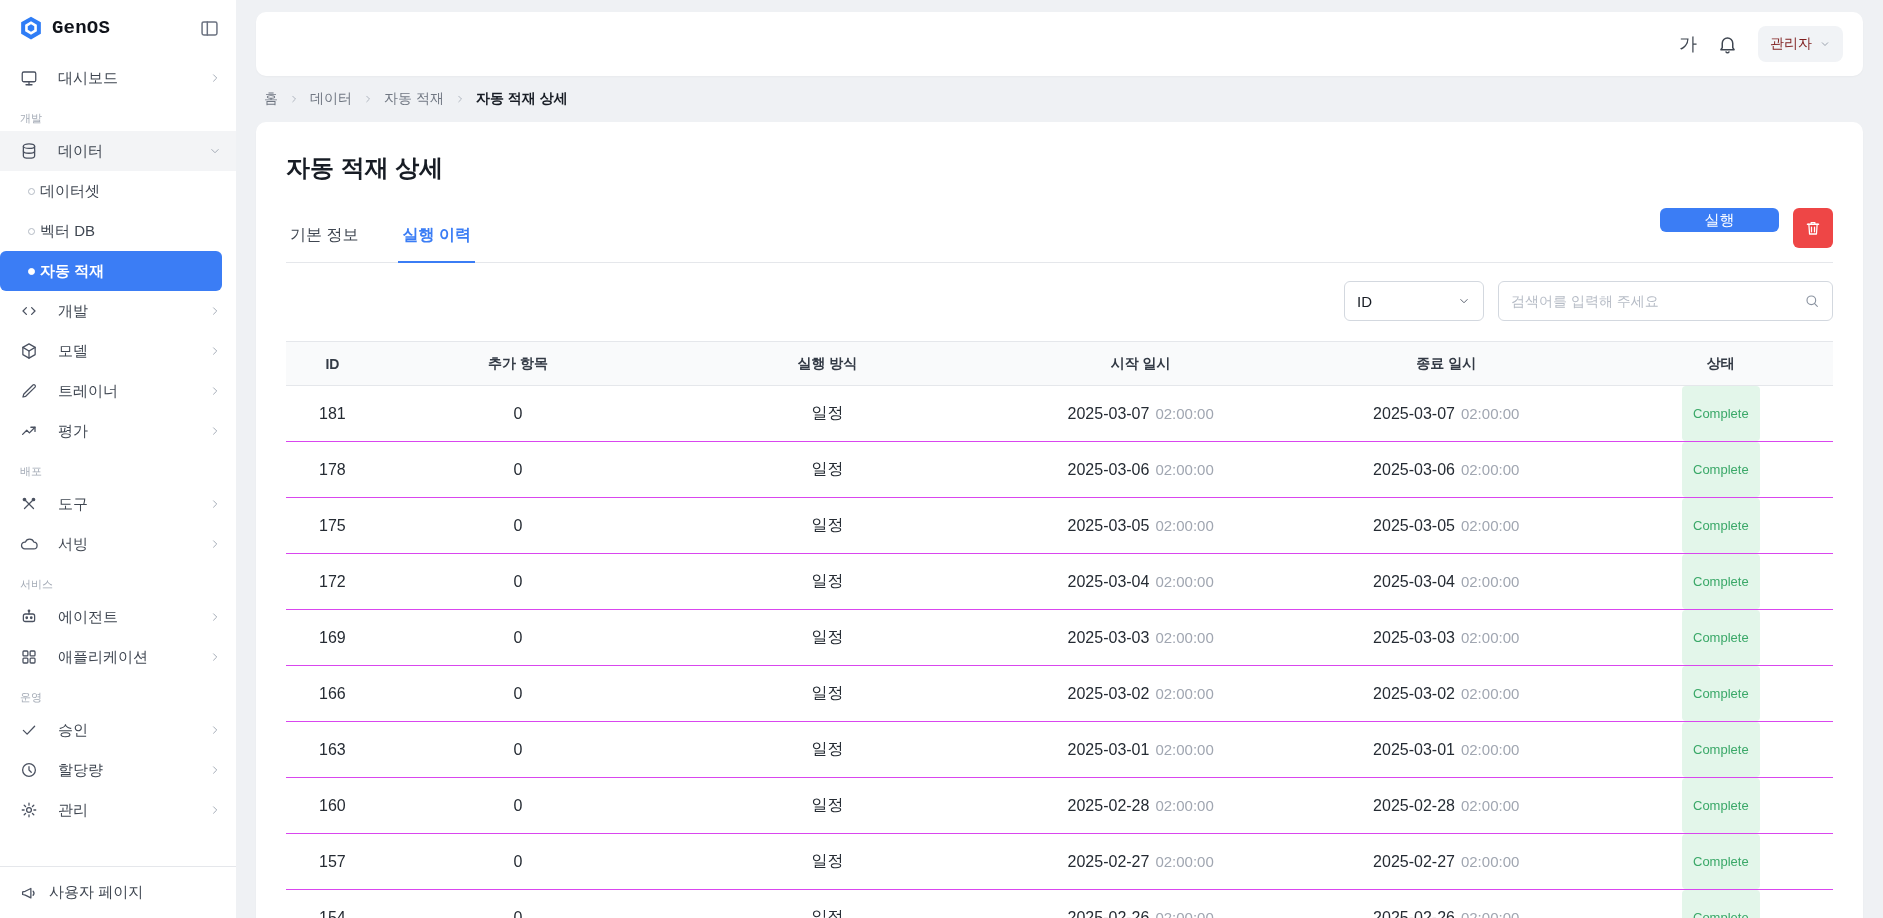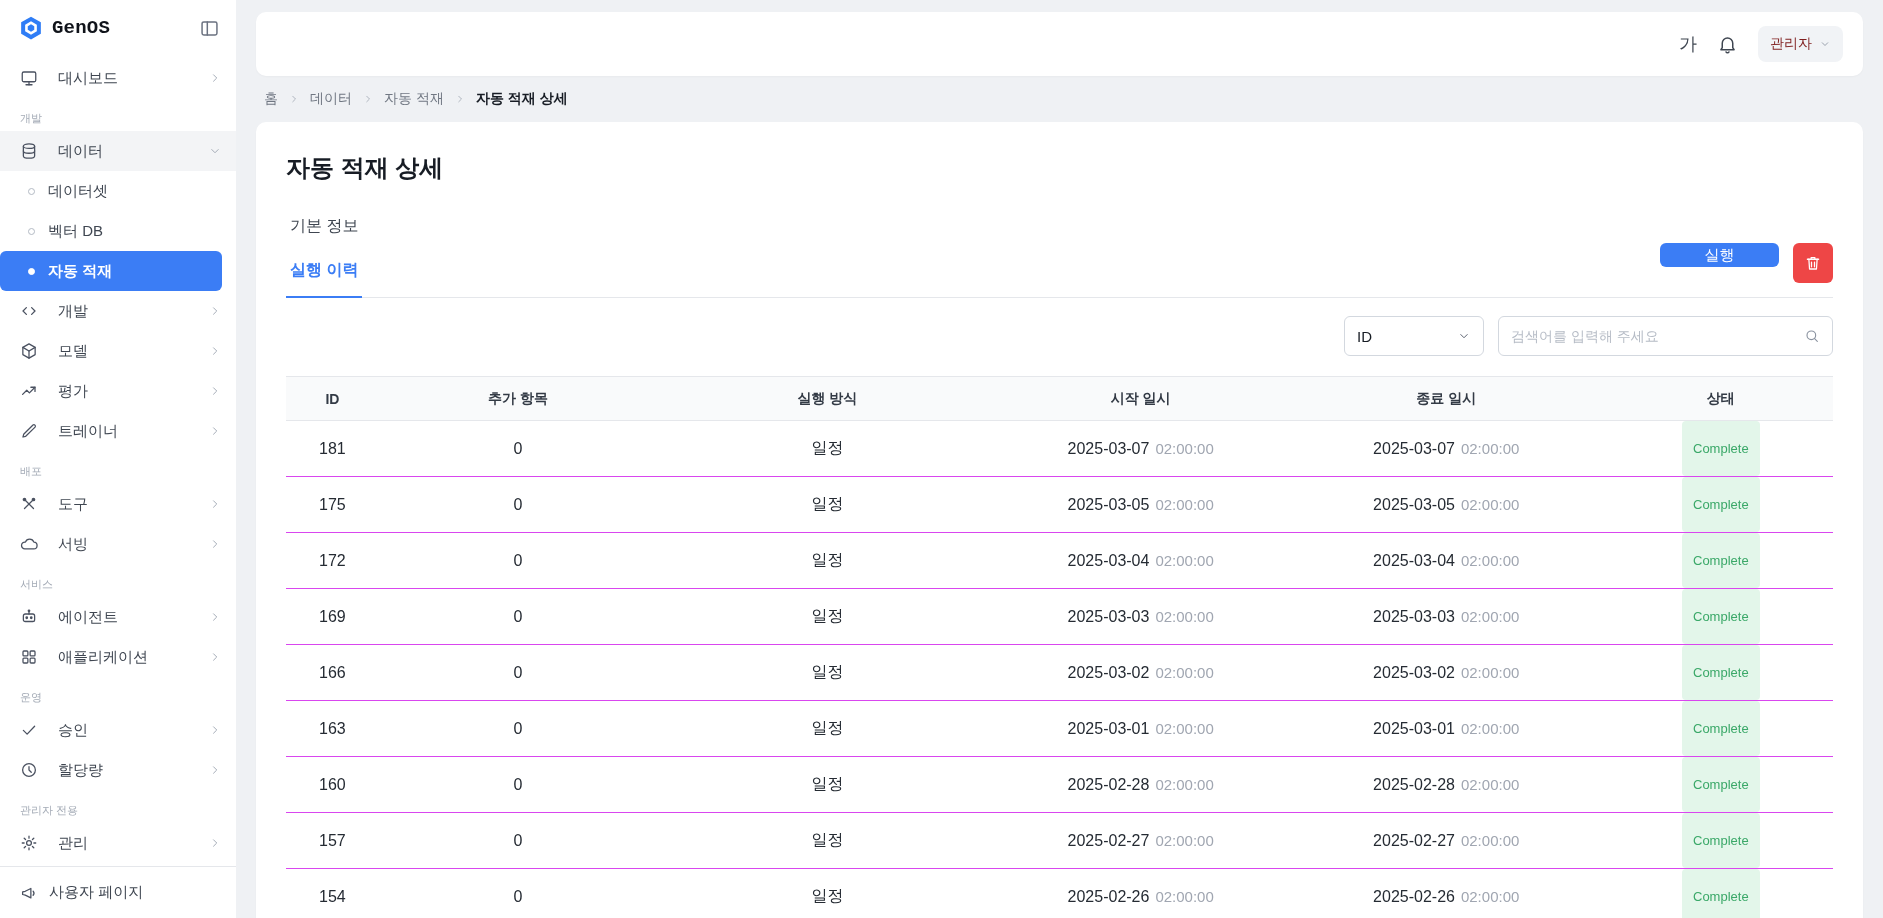--- a/index.html
+++ b/index.html
@@ -26,21 +26,21 @@
   .logo-mark svg{width:100%;height:100%;}
   .logo-text{font-size:19px;font-weight:bold;color:#10131a;letter-spacing:.2px;}
   .collapse-btn{color:#6b7280;cursor:pointer;}
   .sidebar-nav{flex:1;overflow:hidden;padding-top:2px;}
   .nav-section{font-size:11px;color:#a4abb6;padding:13px 20px 5px;}
   .nav-item{height:40px;display:flex;align-items:center;gap:20px;padding:0 14px 0 20px;font-size:15px;color:var(--text-mid);cursor:pointer;}
   .nav-item.expanded{background:#f3f4f6;}
   .nav-item .label{flex:1;}
   .nav-item .icon{color:#4a5160;}
   .nav-item .chev{color:#a4abb6;}
-  .nav-sub{height:40px;display:flex;align-items:center;gap:13px;padding-left:28px;margin-right:14px;font-size:15px;color:var(--text-mid);border-radius:6px;cursor:pointer;}
+  .nav-sub{height:40px;display:flex;align-items:center;gap:5px;padding-left:28px;margin-right:14px;font-size:15px;color:var(--text-mid);border-radius:6px;cursor:pointer;}
   .nav-sub .bullet{width:7px;height:7px;border:1.5px solid #b3bac4;border-radius:50%;flex:none;}
   .nav-sub.active{background:var(--accent);color:#fff;font-weight:bold;}
   .nav-sub.active .bullet{background:#fff;border-color:#fff;}
   .sidebar-footer{flex:none;height:52px;border-top:1px solid var(--line);display:flex;align-items:center;gap:11px;padding:0 20px;font-size:15px;color:var(--text-mid);cursor:pointer;}
   .sidebar-footer .icon{color:#4a5160;}
 
   
   .icon{width:18px;height:18px;display:inline-flex;flex:none;}
   .icon svg,.icon-12 svg,.icon-14 svg,.icon-16 svg,.icon-20 svg{width:100%;height:100%;}
   .icon-12{width:12px;height:12px;display:inline-flex;flex:none;}
@@ -57,21 +57,21 @@
   .user-chip .chev{color:#8b93a0;}
 
   .breadcrumb{flex:none;height:46px;display:flex;align-items:center;gap:10px;padding:0 8px;font-size:14px;color:#707782;}
   .breadcrumb .sep{color:#a4abb6;}
   .breadcrumb .crumb{cursor:pointer;}
   .breadcrumb .crumb.last{color:#171c24;font-weight:bold;cursor:default;}
 
   .content{flex:1;background:#fff;border-radius:10px 10px 0 0;padding:28px 30px 0;display:flex;flex-direction:column;overflow:hidden;box-shadow:0 1px 2px rgba(0,0,0,.03);}
   .page-title{font-size:24px;font-weight:bold;color:#171c24;margin:2px 0 24px;}
   .tabs-row{flex:none;display:flex;align-items:flex-end;justify-content:space-between;border-bottom:1px solid var(--line);}
-  .tabs{display:flex;flex-direction:column;}
+  .tabs{display:flex;}
   .tab{padding:8px 4px 15px;margin-right:36px;font-size:16px;color:#3f4651;cursor:pointer;}
   .tab.active{color:var(--accent);border-bottom:2px solid var(--accent);margin-bottom:-1px;font-weight:bold;}
   .actions{display:flex;gap:14px;padding-bottom:14px;}
   .btn-run{width:119px;height:24px;background:var(--accent);color:#fff;border:none;border-radius:6px;font-size:15px;font-family:inherit;cursor:pointer;}
   .btn-delete{width:40px;height:40px;background:var(--danger);color:#fff;border:none;border-radius:6px;display:flex;align-items:center;justify-content:center;cursor:pointer;}
 
   .filter-row{flex:none;display:flex;justify-content:flex-end;gap:14px;margin:18px 0 20px;}
   .select{width:140px;height:40px;border:1px solid #d3d8df;border-radius:6px;display:flex;align-items:center;justify-content:space-between;padding:0 12px;font-size:15px;color:#171c24;cursor:pointer;background:#fff;}
   .select .chev{color:#5b6270;}
   .search-box{width:335px;height:40px;border:1px solid #d3d8df;border-radius:6px;display:flex;align-items:center;padding:0 12px;background:#fff;}
@@ -179,38 +179,38 @@
           <span class="label">모델</span>
           <span class="icon-14 chev">
             <svg viewBox="0 0 24 24" fill="none" stroke="currentColor" stroke-width="1.7" stroke-linecap="round" stroke-linejoin="round">
               <path d="M9.5 6.5l5.5 5.5-5.5 5.5"></path>
             </svg>
           </span>
         </div>
         <div class="nav-item">
           <span class="icon">
             <svg viewBox="0 0 24 24" fill="none" stroke="currentColor" stroke-width="1.7" stroke-linecap="round" stroke-linejoin="round">
+              <path d="M4 20l.9-3.6L17.3 4a2 2 0 0 1 2.8 2.8L7.6 19.1z"></path>
+            </svg>
+          </span>
+          <span class="label">트레이너</span>
+          <span class="icon-14 chev">
+            <svg viewBox="0 0 24 24" fill="none" stroke="currentColor" stroke-width="1.7" stroke-linecap="round" stroke-linejoin="round">
+              <path d="M9.5 6.5l5.5 5.5-5.5 5.5"></path>
+            </svg>
+          </span>
+        </div>
+        <div class="nav-item">
+          <span class="icon">
+            <svg viewBox="0 0 24 24" fill="none" stroke="currentColor" stroke-width="1.7" stroke-linecap="round" stroke-linejoin="round">
               <path d="M3.5 16.5l5.5-5.5 3.5 3.5 7.5-7.5"></path>
               <path d="M14.5 7H20v5.5"></path>
             </svg>
           </span>
           <span class="label">평가</span>
-          <span class="icon-14 chev">
-            <svg viewBox="0 0 24 24" fill="none" stroke="currentColor" stroke-width="1.7" stroke-linecap="round" stroke-linejoin="round">
-              <path d="M9.5 6.5l5.5 5.5-5.5 5.5"></path>
-            </svg>
-          </span>
-        </div>
-        <div class="nav-item">
-          <span class="icon">
-            <svg viewBox="0 0 24 24" fill="none" stroke="currentColor" stroke-width="1.7" stroke-linecap="round" stroke-linejoin="round">
-              <path d="M4 20l.9-3.6L17.3 4a2 2 0 0 1 2.8 2.8L7.6 19.1z"></path>
-            </svg>
-          </span>
-          <span class="label">트레이너</span>
           <span class="icon-14 chev">
             <svg viewBox="0 0 24 24" fill="none" stroke="currentColor" stroke-width="1.7" stroke-linecap="round" stroke-linejoin="round">
               <path d="M9.5 6.5l5.5 5.5-5.5 5.5"></path>
             </svg>
           </span>
         </div>
         <div class="nav-section">배포</div>
         <div class="nav-item">
           <span class="icon">
             <svg viewBox="0 0 24 24" fill="none" stroke="currentColor" stroke-width="1.7" stroke-linecap="round" stroke-linejoin="round">
@@ -295,21 +295,20 @@
               <path d="M12 7.5V12l3 3"></path>
             </svg>
           </span>
           <span class="label">할당량</span>
           <span class="icon-14 chev">
             <svg viewBox="0 0 24 24" fill="none" stroke="currentColor" stroke-width="1.7" stroke-linecap="round" stroke-linejoin="round">
               <path d="M9.5 6.5l5.5 5.5-5.5 5.5"></path>
             </svg>
           </span>
         </div>
-        <div class="nav-section">관리자 전용</div>
         <div class="nav-item">
           <span class="icon">
             <svg viewBox="0 0 24 24" fill="none" stroke="currentColor" stroke-width="1.7" stroke-linecap="round" stroke-linejoin="round">
               <circle cx="12" cy="12" r="3.2"></circle>
               <path d="M12 3v2.5M12 18.5V21M3 12h2.5M18.5 12H21M5.6 5.6l1.8 1.8M16.6 16.6l1.8 1.8M18.4 5.6l-1.8 1.8M7.4 16.6l-1.8 1.8"></path>
             </svg>
           </span>
           <span class="label">관리</span>
           <span class="icon-14 chev">
             <svg viewBox="0 0 24 24" fill="none" stroke="currentColor" stroke-width="1.7" stroke-linecap="round" stroke-linejoin="round">
@@ -437,20 +436,28 @@
           <tbody id="table-body">
               <tr>
                 <td>181</td>
                 <td>0</td>
                 <td>일정</td>
                 <td><span class="date">2025-03-07</span><span class="time">02:00:00</span></td>
                 <td><span class="date">2025-03-07</span><span class="time">02:00:00</span></td>
                 <td><span class="badge">Complete</span></td>
               </tr>
               <tr>
+                <td>178</td>
+                <td>0</td>
+                <td>일정</td>
+                <td><span class="date">2025-03-06</span><span class="time">02:00:00</span></td>
+                <td><span class="date">2025-03-06</span><span class="time">02:00:00</span></td>
+                <td><span class="badge">Complete</span></td>
+              </tr>
+              <tr>
                 <td>175</td>
                 <td>0</td>
                 <td>일정</td>
                 <td><span class="date">2025-03-05</span><span class="time">02:00:00</span></td>
                 <td><span class="date">2025-03-05</span><span class="time">02:00:00</span></td>
                 <td><span class="badge">Complete</span></td>
               </tr>
               <tr>
                 <td>172</td>
                 <td>0</td>

